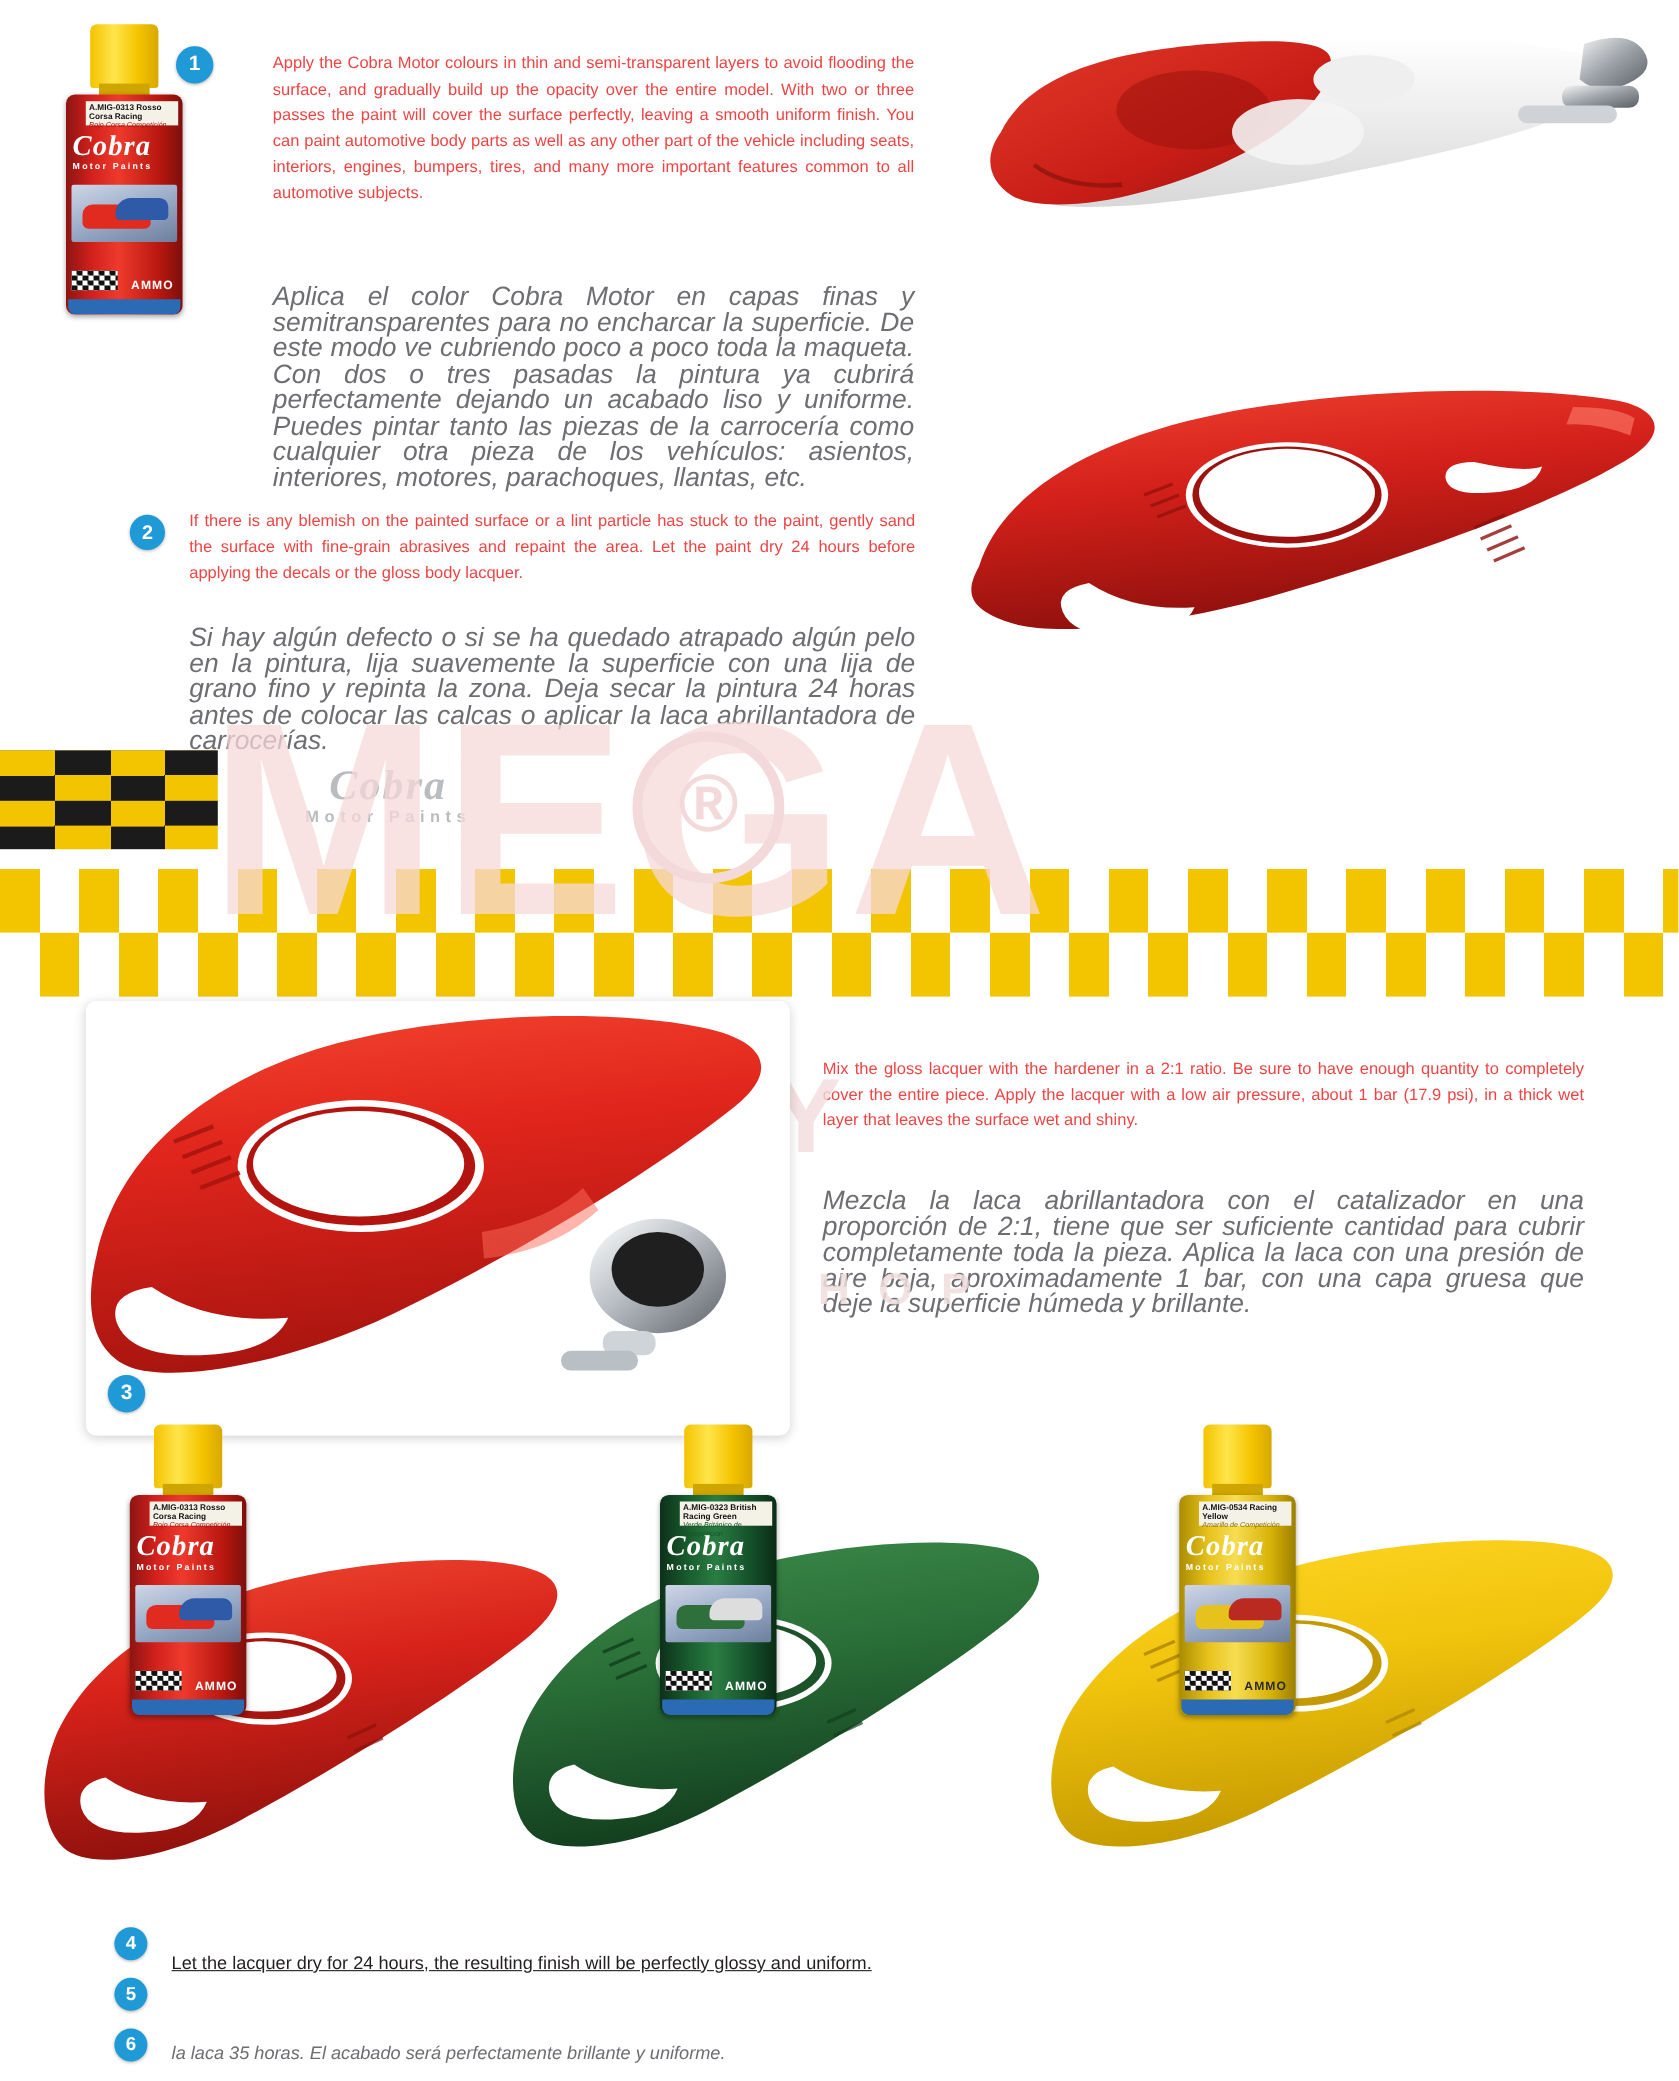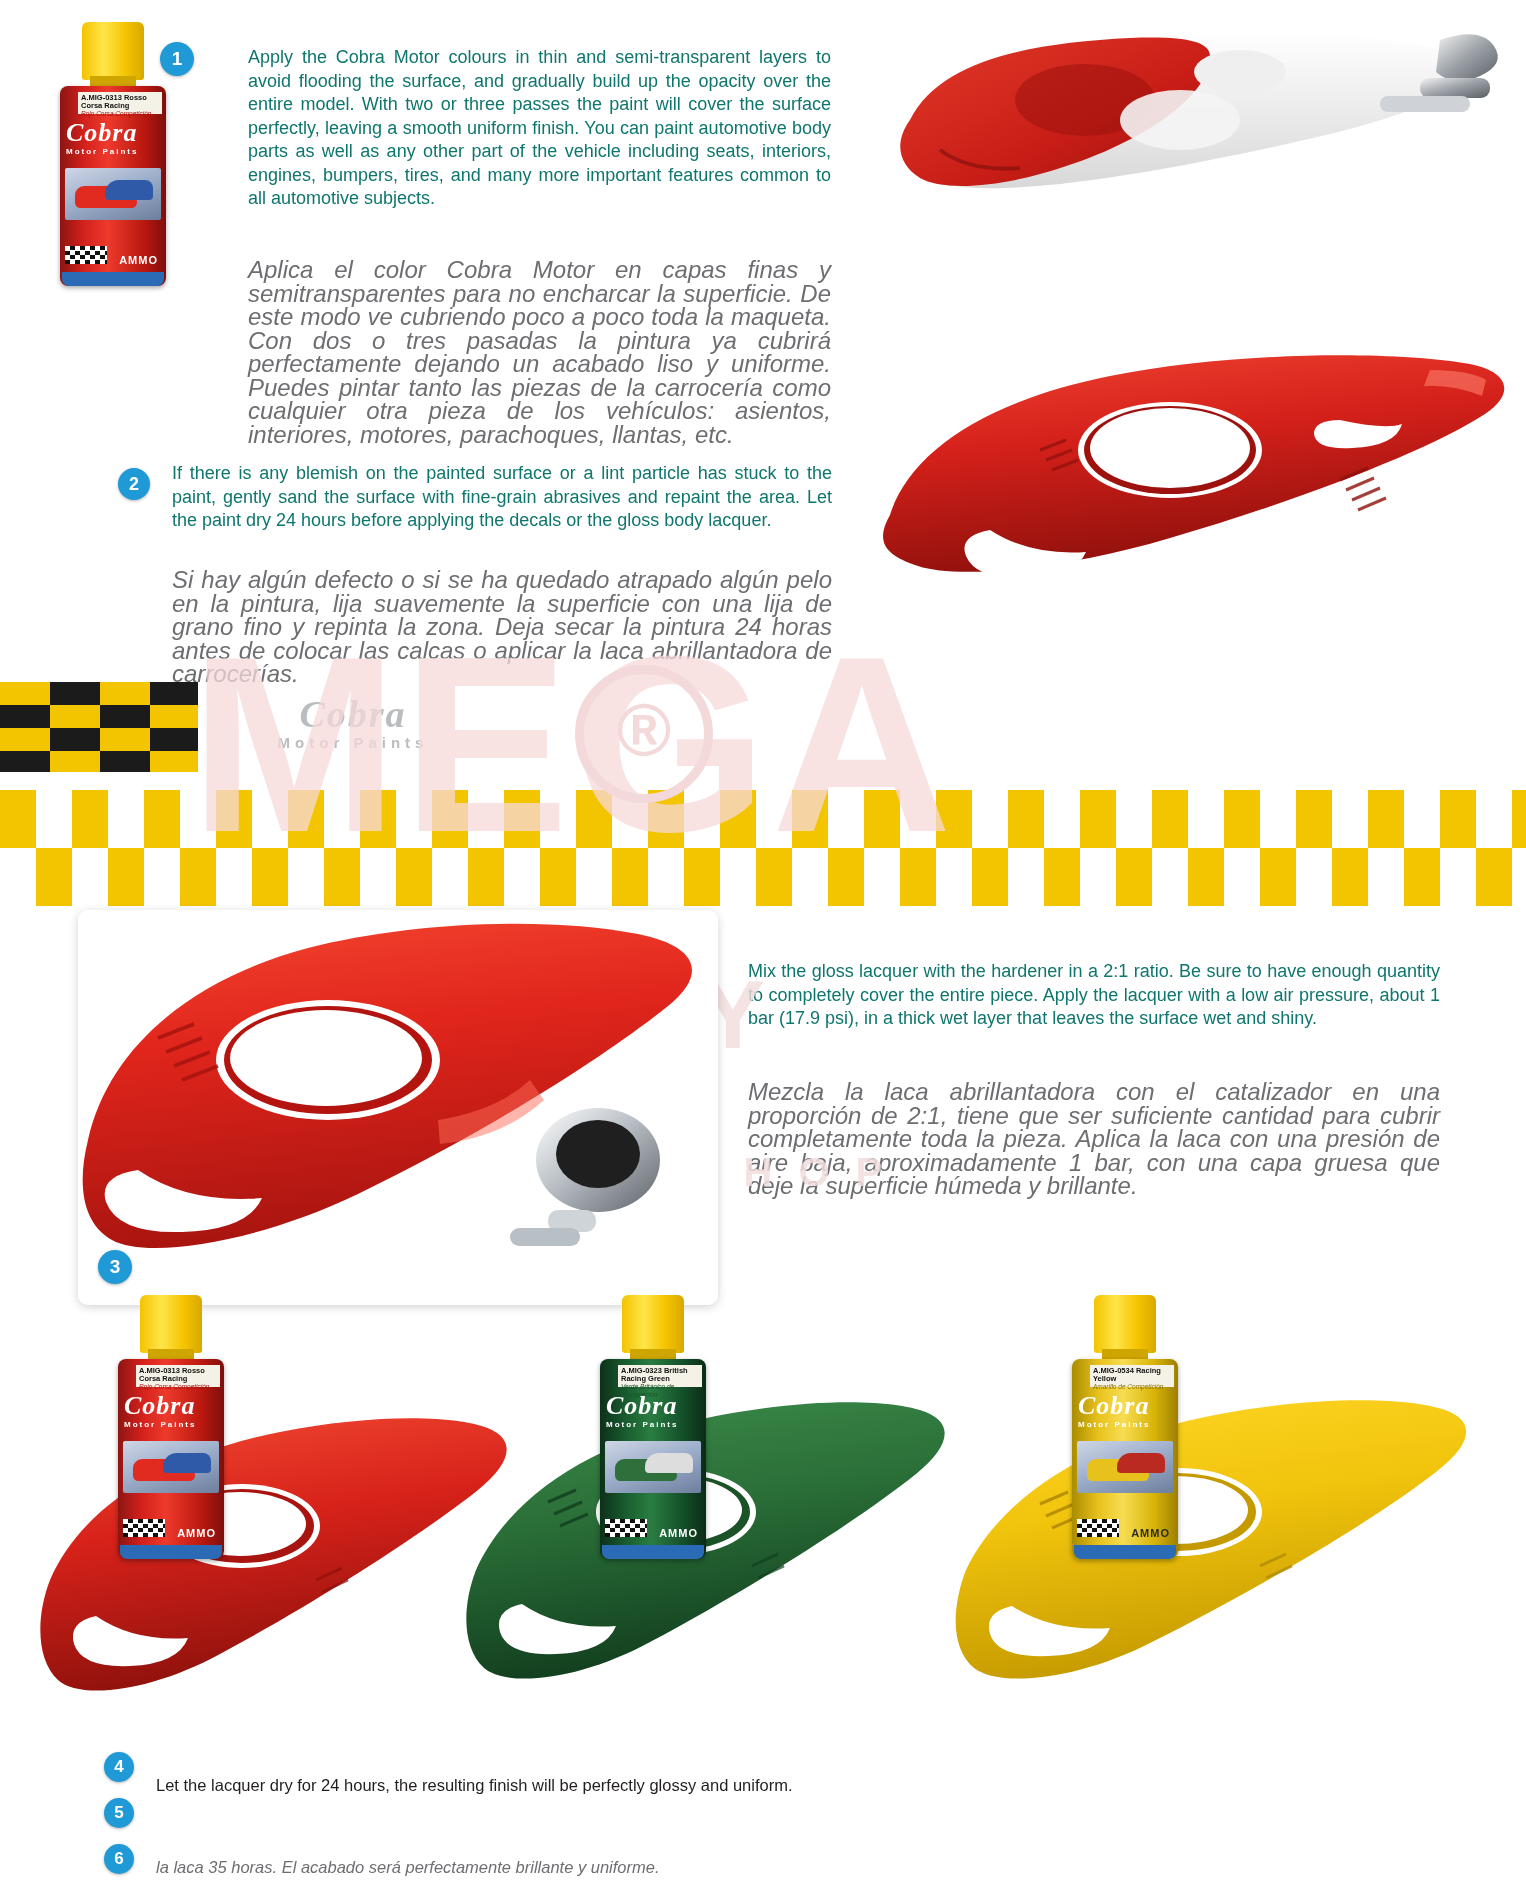--- a/index.html
+++ b/index.html
@@ -62,21 +62,21 @@
     background:
       repeating-conic-gradient(#111 0% 25%, #fff 0% 50%) 0 0/10px 9px;}
   .bottle .ammo{position:absolute;right:8px;bottom:20px;color:#fff;font-size:11px;font-weight:bold;letter-spacing:1px;}
   .bottle .base{position:absolute;left:2px;bottom:0;right:2px;height:14px;background:#2b6bb5;border-radius:0 0 7px 7px;}
 
   .stepnum{
     position:absolute;border-radius:50%;background:#1f9ad6;color:#fff;
     display:flex;align-items:center;justify-content:center;font-weight:bold;
     box-shadow:0 1px 3px rgba(0,0,0,.3);z-index:8;
   }
-  .txt-en{font-size:18px;line-height:23.5px;color:#0f766e;text-align:justify;}
+  .txt-en{font-size:15px;line-height:23.5px;color:#ef4444;text-align:justify;}
   .txt-es{font-size:24px;line-height:23.5px;color:#6d6e71;font-style:italic;text-align:justify;}
 
   
   .photo{position:absolute;}
 
   
   .checker-band{
     position:absolute;left:0;width:1526px;height:58px;
     background:
       repeating-linear-gradient(90deg,#f3c400 0 36px,#ffffff 36px 72px);
@@ -398,15 +398,15 @@
         <line x1="326" y1="198" x2="352" y2="186"></line>
     </g>
   </svg>
 </div>
 
 <div class="bottom-band">
   <div class="stepnum" style="left:104px;top:12px;width:30px;height:30px;font-size:17px;">4</div>
   <div class="stepnum" style="left:104px;top:58px;width:30px;height:30px;font-size:17px;">5</div>
   <div class="stepnum" style="left:104px;top:104px;width:30px;height:30px;font-size:17px;">6</div>
 
-  <div class="bn-line" style="position:absolute;left:156px;top:34px;width:1320px;">Let the lacquer dry for 24 hours, the resulting finish will be perfectly glossy and uniform.</div>
+  <div class="bn-line" style="position:absolute;left:156px;top:34px;width:1320px;text-decoration:underline;">Let the lacquer dry for 24 hours, the resulting finish will be perfectly glossy and uniform.</div>
   <div class="bn-es" style="position:absolute;left:156px;top:116px;width:1320px;">la laca 35 horas. El acabado será perfectamente brillante y uniforme.</div>
 </div>
 
 </body></html>

